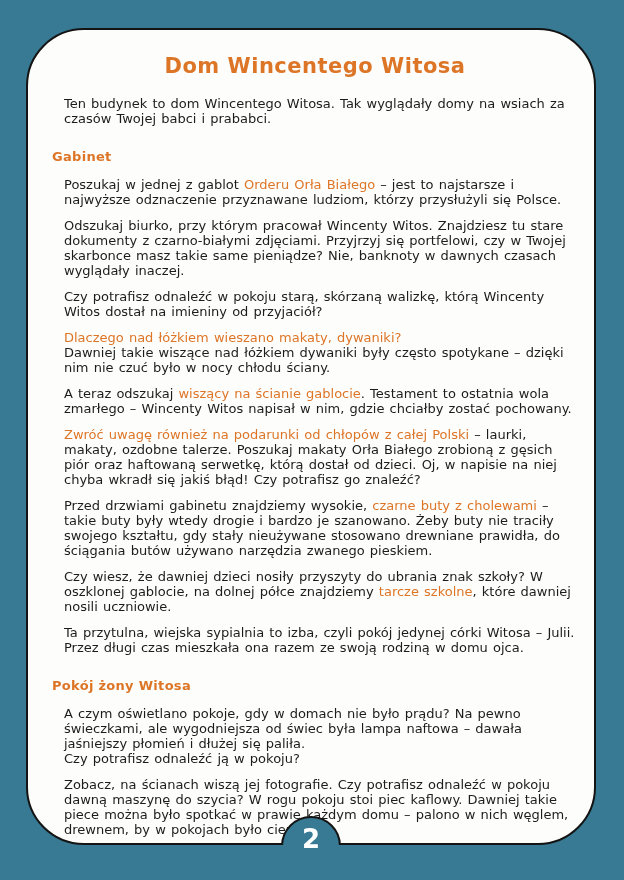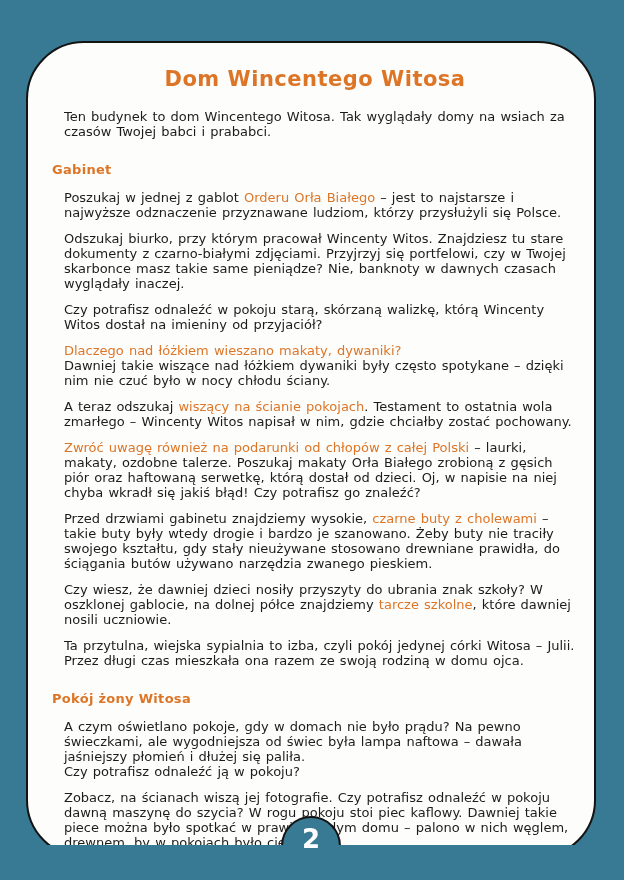--- a/index.html
+++ b/index.html
@@ -12,21 +12,21 @@
   html,body{margin:0;padding:0;}
   body{font-family:"DejaVu Sans",sans-serif;}
   .page{
     position:relative;
     width:624px;height:880px;
     background:var(--teal);
     overflow:hidden;
   }
   .card{
     position:absolute;
-    left:26px;top:41px;
+    left:26px;top:28px;
     width:570px;height:817px;
     box-sizing:border-box;
     background:var(--card);
     border:2px solid var(--outline);
     border-radius:58px;
     padding:24px 16px 0 24px;
     overflow:hidden;
     z-index:1;
   }
   .doc-title{
@@ -89,21 +89,21 @@
 
   <div class="card">
     <h1 class="doc-title">Dom Wincentego Witosa</h1>
     <div>
         <p class="para"><span class="plain">Ten budynek to dom Wincentego Witosa. Tak wyglądały domy na wsiach za czasów Twojej babci i prababci.</span></p>
         <h2 class="section-heading">Gabinet</h2>
         <p class="para"><span class="plain">Poszukaj w jednej z gablot </span><span class="orange">Orderu Orła Białego</span><span class="plain"> – jest to najstarsze i najwyższe odznaczenie przyznawane ludziom, którzy przysłużyli się Polsce.</span></p>
         <p class="para"><span class="plain">Odszukaj biurko, przy którym pracował Wincenty Witos. Znajdziesz tu stare dokumenty z czarno-białymi zdjęciami. Przyjrzyj się portfelowi, czy w Twojej skarbonce masz takie same pieniądze? Nie, banknoty w dawnych czasach wyglądały inaczej.</span></p>
         <p class="para"><span class="plain">Czy potrafisz odnaleźć w pokoju starą, skórzaną walizkę, którą Wincenty Witos dostał na imieniny od przyjaciół?</span></p>
         <p class="para"><span class="orange">Dlaczego nad łóżkiem wieszano makaty, dywaniki?</span><br><span class="plain">Dawniej takie wiszące nad łóżkiem dywaniki były często spotykane – dzięki nim nie czuć było w nocy chłodu ściany.</span></p>
-        <p class="para"><span class="plain">A teraz odszukaj </span><span class="orange">wiszący na ścianie pokojach</span><span class="plain">. Testament to ostatnia wola zmarłego – Wincenty Witos napisał w nim, gdzie chciałby zostać pochowany.</span></p>
+        <p class="para"><span class="plain">A teraz odszukaj </span><span class="orange">wiszący na ścianie gablocie</span><span class="plain">. Testament to ostatnia wola zmarłego – Wincenty Witos napisał w nim, gdzie chciałby zostać pochowany.</span></p>
         <p class="para"><span class="orange">Zwróć uwagę również na podarunki od chłopów z całej Polski</span><span class="plain"> – laurki, makaty, ozdobne talerze. Poszukaj makaty Orła Białego zrobioną z gęsich piór oraz haftowaną serwetkę, którą dostał od dzieci. Oj, w napisie na niej chyba wkradł się jakiś błąd! Czy potrafisz go znaleźć?</span></p>
         <p class="para"><span class="plain">Przed drzwiami gabinetu znajdziemy wysokie, </span><span class="orange">czarne buty z cholewami</span><span class="plain"> – takie buty były wtedy drogie i bardzo je szanowano. Żeby buty nie traciły swojego kształtu, gdy stały nieużywane stosowano drewniane prawidła, do ściągania butów używano narzędzia zwanego pieskiem.</span></p>
         <p class="para"><span class="plain">Czy wiesz, że dawniej dzieci nosiły przyszyty do ubrania znak szkoły? W oszklonej gablocie, na dolnej półce znajdziemy </span><span class="orange">tarcze szkolne</span><span class="plain">, które dawniej nosili uczniowie.</span></p>
         <p class="para"><span class="plain">Ta przytulna, wiejska sypialnia to izba, czyli pokój jedynej córki Witosa – Julii. Przez długi czas mieszkała ona razem ze swoją rodziną w domu ojca.</span></p>
         <h2 class="section-heading">Pokój żony Witosa</h2>
         <p class="para"><span class="plain">A czym oświetlano pokoje, gdy w domach nie było prądu? Na pewno świeczkami, ale wygodniejsza od świec była lampa naftowa – dawała jaśniejszy płomień i dłużej się paliła.</span><br><span class="plain">Czy potrafisz odnaleźć ją w pokoju?</span></p>
         <p class="para"><span class="plain">Zobacz, na ścianach wiszą jej fotografie. Czy potrafisz odnaleźć w pokoju dawną maszynę do szycia? W rogu pokoju stoi piec kaflowy. Dawniej takie piece można było spotkać w prawie każdym domu – palono w nich węglem, drewnem, by w pokojach było ciepło.</span></p>
       </div>
   </div>
 

